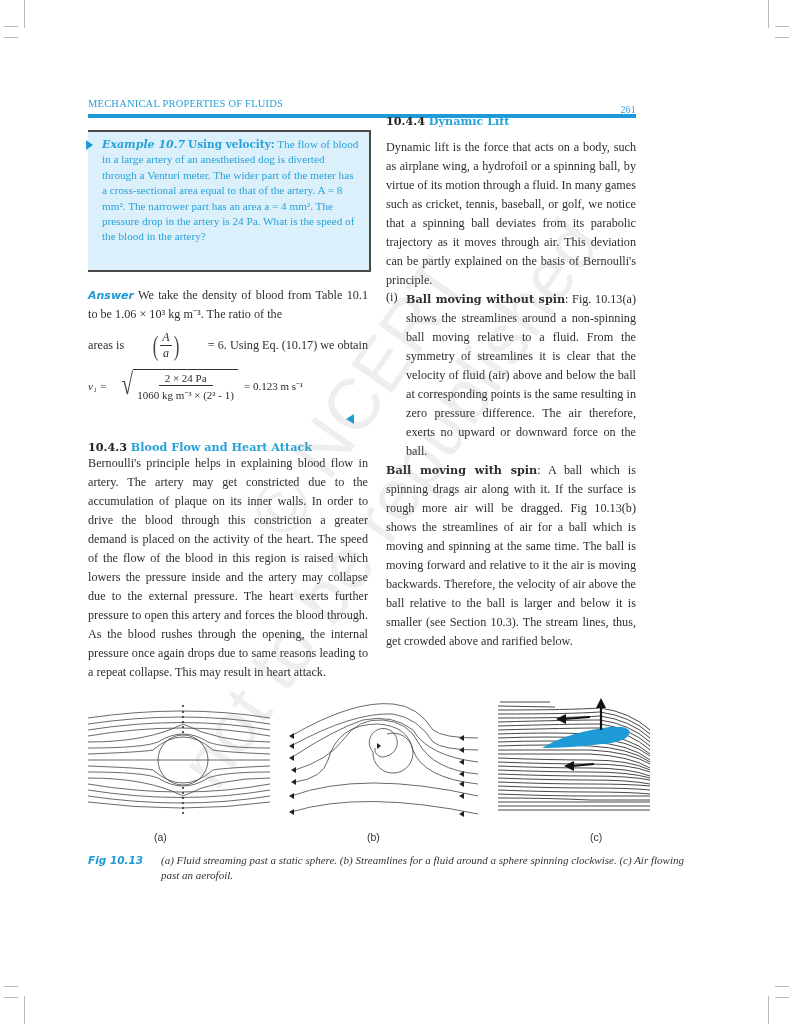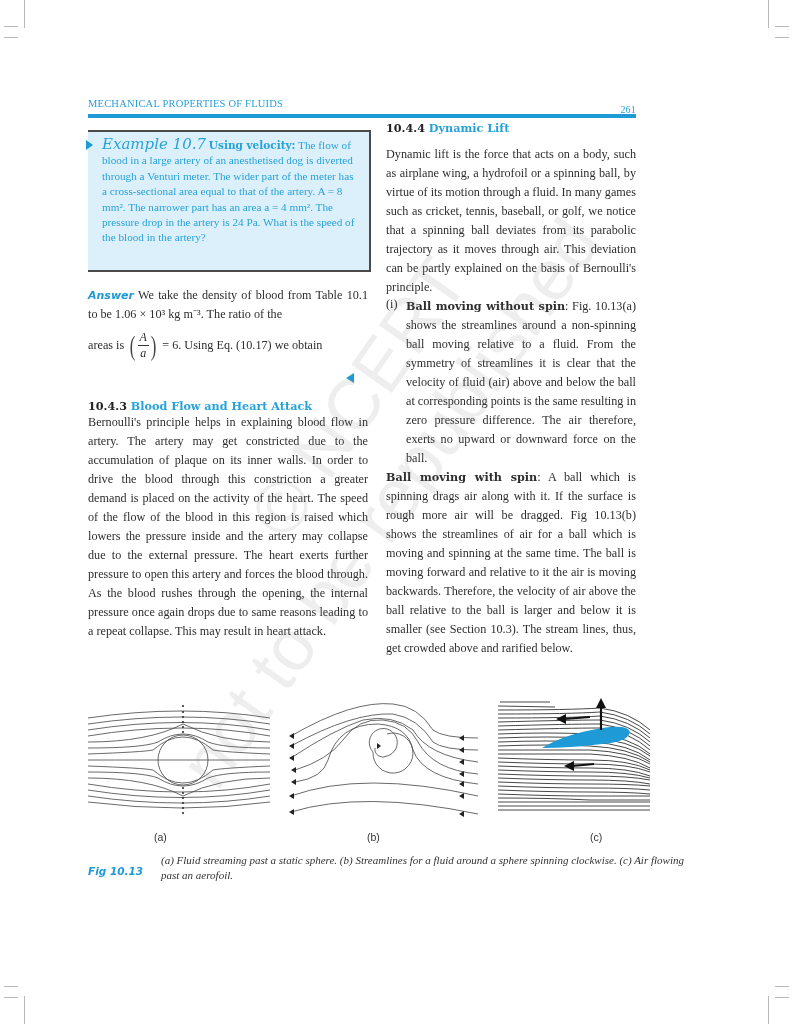--- a/index.html
+++ b/index.html
@@ -11,35 +11,35 @@
   .running-header {
     position: absolute; left: 88px; top: 98px; width: 548px; height: 20px;
     font-family: "Liberation Serif", serif; font-size: 10.5px; color: #2a9fd8;
     letter-spacing: 0.2px;
   }
   .running-header .title { position: absolute; left: 0; top: 0; }
   .running-header .pageno { position: absolute; right: 0; top: 6px; font-size: 10px; }
   .header-rule { position: absolute; left: 88px; top: 114px; width: 548px; height: 4px; background: #1e9ad6; }
 
   .col-left { position: absolute; left: 88px; top: 130px; width: 280px; }
-  .col-right { position: absolute; left: 386px; top: 121px; width: 250px; }
+  .col-right { position: absolute; left: 386px; top: 114px; width: 250px; }
 
   .example-box {
     position: relative; margin-left: 0px; width: 283px; height: 142px;
     background: #dcf0fb; border: 2px solid #4a4a4a; border-left: none;
     padding: 5px 8px 4px 14px;
     font-size: 11.2px; line-height: 15.4px; color: #27a2d8;
     font-family: "Liberation Serif", serif;
   }
   .example-box .callout-arrow {
     position: absolute; left: -2px; top: 8px; width: 0; height: 0;
     border-top: 5px solid transparent; border-bottom: 5px solid transparent;
     border-left: 7px solid #1e9ad6;
   }
-  .example-box .ex-label { font-style: italic; font-weight: normal; font-family: "DejaVu Serif", serif; font-size: 15px; text-align: right; }
+  .example-box .ex-label { font-style: italic; font-weight: bold; font-family: "DejaVu Serif", serif; font-size: 11px; text-align: right; }
   .example-box .ex-title { font-weight: bold; font-family: "DejaVu Serif", serif; font-size: 10.5px; }
 
   .para {
     font-family: "Liberation Serif", serif; font-size: 12.2px; line-height: 19px;
     text-align: justify; color: #2e2e2e;
   }
   .answer-label { color: #1e9ad6; font-style: italic; font-weight: bold; font-family: "DejaVu Sans", sans-serif; font-size: 11px; }
 
   .answer-block { margin-top: 14px; }
   .eq-line { display: flex; align-items: center; font-family: "Liberation Serif", serif; font-size: 12.2px; color:#2e2e2e; }
@@ -65,21 +65,21 @@
   .list-item { display: flex; }
   .list-item .marker { width: 20px; flex: none; font-family: "Liberation Serif", serif; font-size: 12.2px; line-height: 15.5px; }
   .list-item .body { flex: 1; }
   .bold { font-weight: bold; font-family: "DejaVu Serif", serif; font-size: 11.2px; }
   .indent { text-indent: 12px; }
 
   .figure { position: absolute; top: 690px; }
   .fig-label { position: absolute; font-family: "Liberation Sans", sans-serif; font-size: 10.5px; color: #333; }
 
   .caption { position: absolute; left: 88px; top: 853px; width: 620px; font-size: 10.6px; line-height: 15px; color: #333; }
-  .caption .fig-no { position: absolute; left: 0; top: 0; color: #1e9ad6; font-weight: bold; font-style: italic; font-family: "DejaVu Sans", sans-serif; font-size: 10.5px; margin-top: 11px; }
+  .caption .fig-no { position: absolute; left: 0; top: 0; color: #1e9ad6; font-weight: bold; font-style: italic; font-family: "DejaVu Sans", sans-serif; font-size: 10.5px; }
   .caption .fig-text { position: absolute; left: 73px; top: 0; width: 540px; font-style: italic; font-family: "Liberation Serif", serif; font-size: 11px; }
 
   .footer { position: absolute; left: 0; width: 793px; top: 1030px; text-align: center; font-family: "Liberation Sans", sans-serif; font-size: 10.5px; color: #222; }
 
   .watermark { position: absolute; pointer-events: none; color: rgba(120,120,120,0.13); font-family: "Liberation Sans", sans-serif; white-space: nowrap; transform-origin: left bottom; }
 </style>
 </head>
 <body>
 
 <div class="crop" style="left:4px;top:26px;width:14px;height:1px;"></div>
@@ -107,31 +107,42 @@
     <span class="ex-label">Example 10.7</span>
     <span class="ex-title">Using velocity:</span>
     <span>The flow of blood in a large artery of an anesthetised dog is diverted through a Venturi meter. The wider part of the meter has a cross-sectional area equal to that of the artery. A = 8 mm². The narrower part has an area a = 4 mm². The pressure drop in the artery is 24 Pa. What is the speed of the blood in the artery?</span>
   </div>
 
   <div class="answer-block">
     <p class="para">
       <span class="answer-label">Answer</span>
       <span>We take the density of blood from Table 10.1 to be 1.06 × 10³ kg m⁻³. The ratio of the</span>
     </p>
-    <div class="eq-line" style="margin-top:6px;">
+    <div class="eq-line" style="margin-top:6px;justify-content:space-between;">
       <span>areas is</span>
       <span class="paren-frac">
         <span class="paren">(</span>
         <span class="frac">
           <span class="num">A</span>
           <span class="den">a</span>
         </span>
         <span class="paren">)</span>
       </span>
       <span>= 6. Using Eq. (10.17) we obtain</span>
+    </div>
+    <div class="sqrt-eq">
+      <span class="v1">v₁ =</span>
+      <span class="sqrt">
+        <span class="radical">√</span>
+        <span class="radicand">
+          <span class="num">2 × 24 Pa</span>
+          <span class="den">1060 kg m⁻³ × (2² - 1)</span>
+        </span>
+      </span>
+      <span style="margin-left:6px;">= 0.123 m s⁻¹</span>
     </div>
     <div class="end-marker"></div>
   </div>
 
   <div style="margin-top:16px;">
     <div class="section-heading">
       <span>10.4.3</span>
       <span class="h-title">Blood Flow and Heart Attack</span>
     </div>
     <p class="para">Bernoulli's principle helps in explaining blood flow in artery. The artery may get constricted due to the accumulation of plaque on its inner walls. In order to drive the blood through this constriction a greater demand is placed on the activity of the heart. The speed of the flow of the blood in this region is raised which lowers the pressure inside and the artery may collapse due to the external pressure. The heart exerts further pressure to open this artery and forces the blood through. As the blood rushes through the opening, the internal pressure once again drops due to same reasons leading to a repeat collapse. This may result in heart attack.</p>

